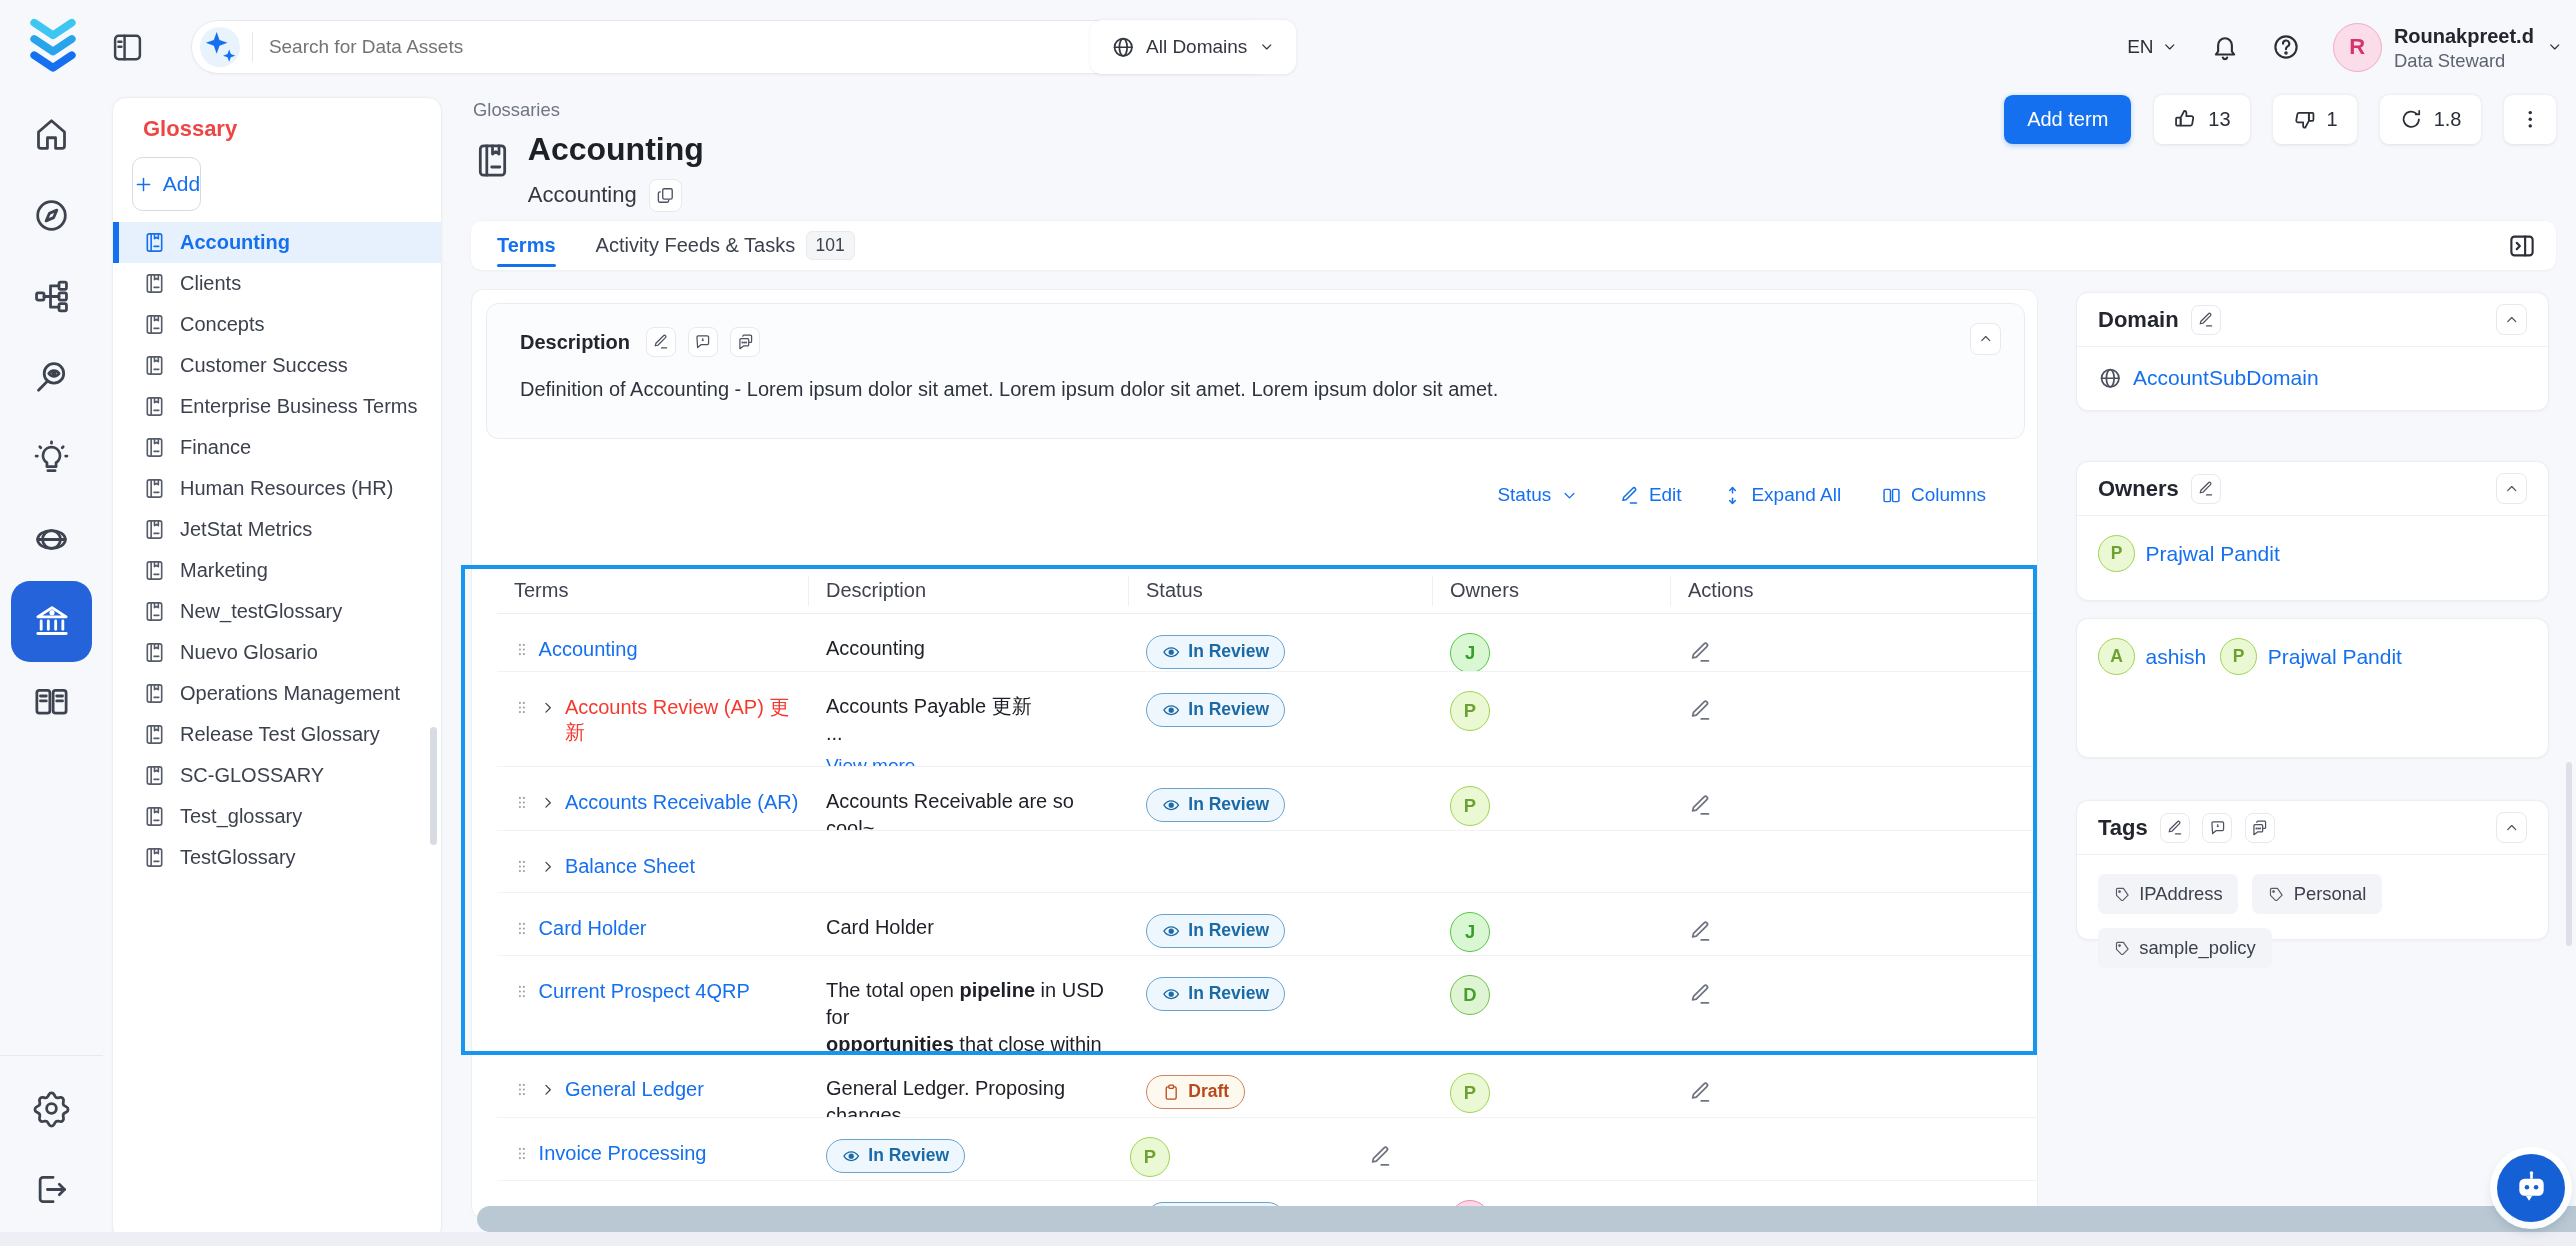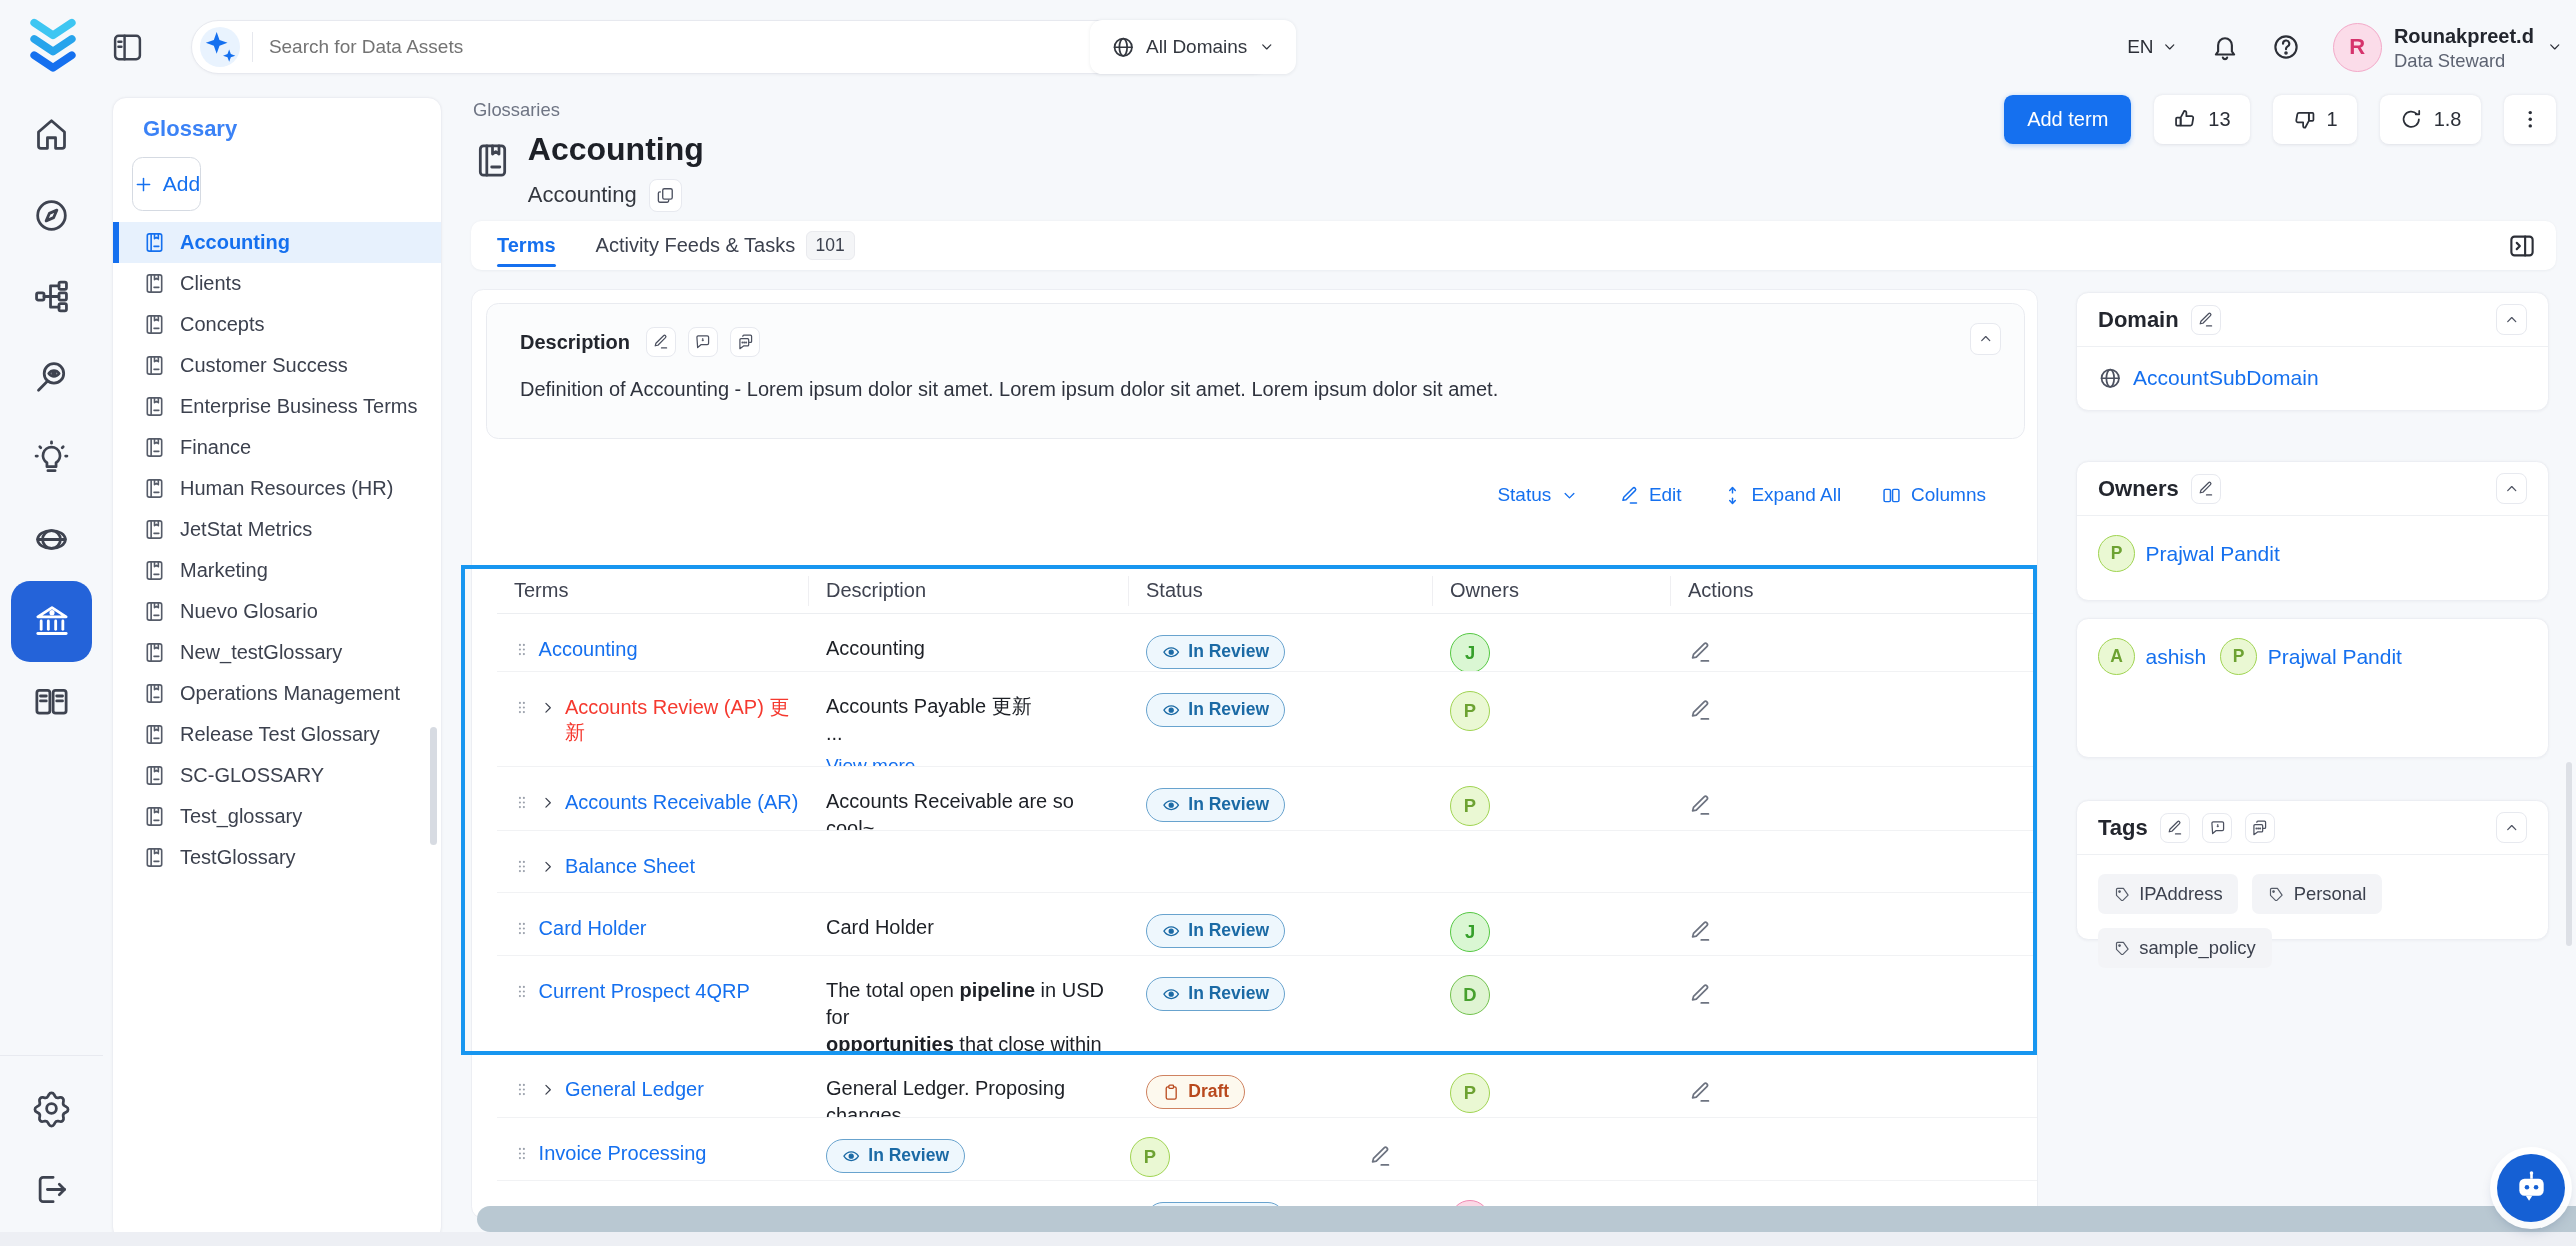--- a/index.html
+++ b/index.html
@@ -37,21 +37,21 @@
   .rail-item .ic { width:39px; height:39px; }
   .rail-item.active { height:82px; }
   .rail-item.active .tile { width:81px; height:81px; border-radius:19px; background:#2463d9; color:#fff;
     display:flex; align-items:center; justify-content:center; }
   .rail-item.active .ic { width:40px; height:40px; }
   #rail-bottom { margin-top:auto; border-top:0.9px solid #e8eaf0; padding:12.3px 0 15.8px; }
 
   
   #glossary-card { position:absolute; left:112px; top:97px; width:330px; height:1144px; background:#fff;
     border:0.9px solid #eceef3; border-radius:14px; box-shadow:0 0.9px 2.6px rgba(25,32,56,.04); overflow:hidden; }
-  #glossary-title { font-size:22px; font-weight:700; color:#3b82f6; padding:17.5px 0 0 30px; }
+  #glossary-title { font-size:22px; font-weight:700; color:#ef4444; padding:17.5px 0 0 30px; }
   #add-btn { margin:15.8px 19px 0; height:54px; border:1.3px solid #d5dae2; border-radius:10.5px; background:#fff;
     display:flex; align-items:center; justify-content:center; gap:8.8px; color:#1570ef; font-size:21px; cursor:pointer; }
   #add-btn .ic { width:21px; height:21px; }
   #glossary-list { margin-top:10.5px; }
   .g-item { height:41px; display:flex; align-items:center; gap:14px; padding-left:30px; font-size:20px; color:#3c414e;
     cursor:pointer; position:relative; }
   .g-item .ic { width:23px; height:23px; color:#565c69; }
   .g-item.active { background:#e7f1fd; color:#1570ef; font-weight:700; }
   .g-item.active .ic { color:#1570ef; }
   .g-item.active::before { content:""; position:absolute; left:0; top:0; bottom:0; width:6.1px; background:#1570ef; }
@@ -482,32 +482,32 @@
       </div>
       <div class="g-item">
         <span class="ic" style="width: 23px; height: 23px;">
           <svg viewBox="0 0 24 24" fill="none" stroke="currentColor" stroke-width="1.7" stroke-linecap="round" stroke-linejoin="round">
             <rect x="4.5" y="3" width="15" height="18" rx="2"></rect>
             <line x1="8.5" y1="3" x2="8.5" y2="21"></line>
             <path d="M12 3v5l2-1.4L16 8V3"></path>
             <line x1="11.5" y1="16" x2="16.5" y2="16"></line>
           </svg>
         </span>
+        <span>New_testGlossary</span>
+      </div>
+      <div class="g-item">
+        <span class="ic" style="width: 23px; height: 23px;">
+          <svg viewBox="0 0 24 24" fill="none" stroke="currentColor" stroke-width="1.7" stroke-linecap="round" stroke-linejoin="round">
+            <rect x="4.5" y="3" width="15" height="18" rx="2"></rect>
+            <line x1="8.5" y1="3" x2="8.5" y2="21"></line>
+            <path d="M12 3v5l2-1.4L16 8V3"></path>
+            <line x1="11.5" y1="16" x2="16.5" y2="16"></line>
+          </svg>
+        </span>
         <span>Nuevo Glosario</span>
-      </div>
-      <div class="g-item">
-        <span class="ic" style="width: 23px; height: 23px;">
-          <svg viewBox="0 0 24 24" fill="none" stroke="currentColor" stroke-width="1.7" stroke-linecap="round" stroke-linejoin="round">
-            <rect x="4.5" y="3" width="15" height="18" rx="2"></rect>
-            <line x1="8.5" y1="3" x2="8.5" y2="21"></line>
-            <path d="M12 3v5l2-1.4L16 8V3"></path>
-            <line x1="11.5" y1="16" x2="16.5" y2="16"></line>
-          </svg>
-        </span>
-        <span>New_testGlossary</span>
       </div>
       <div class="g-item">
         <span class="ic" style="width: 23px; height: 23px;">
           <svg viewBox="0 0 24 24" fill="none" stroke="currentColor" stroke-width="1.7" stroke-linecap="round" stroke-linejoin="round">
             <rect x="4.5" y="3" width="15" height="18" rx="2"></rect>
             <line x1="8.5" y1="3" x2="8.5" y2="21"></line>
             <path d="M12 3v5l2-1.4L16 8V3"></path>
             <line x1="11.5" y1="16" x2="16.5" y2="16"></line>
           </svg>
         </span>

